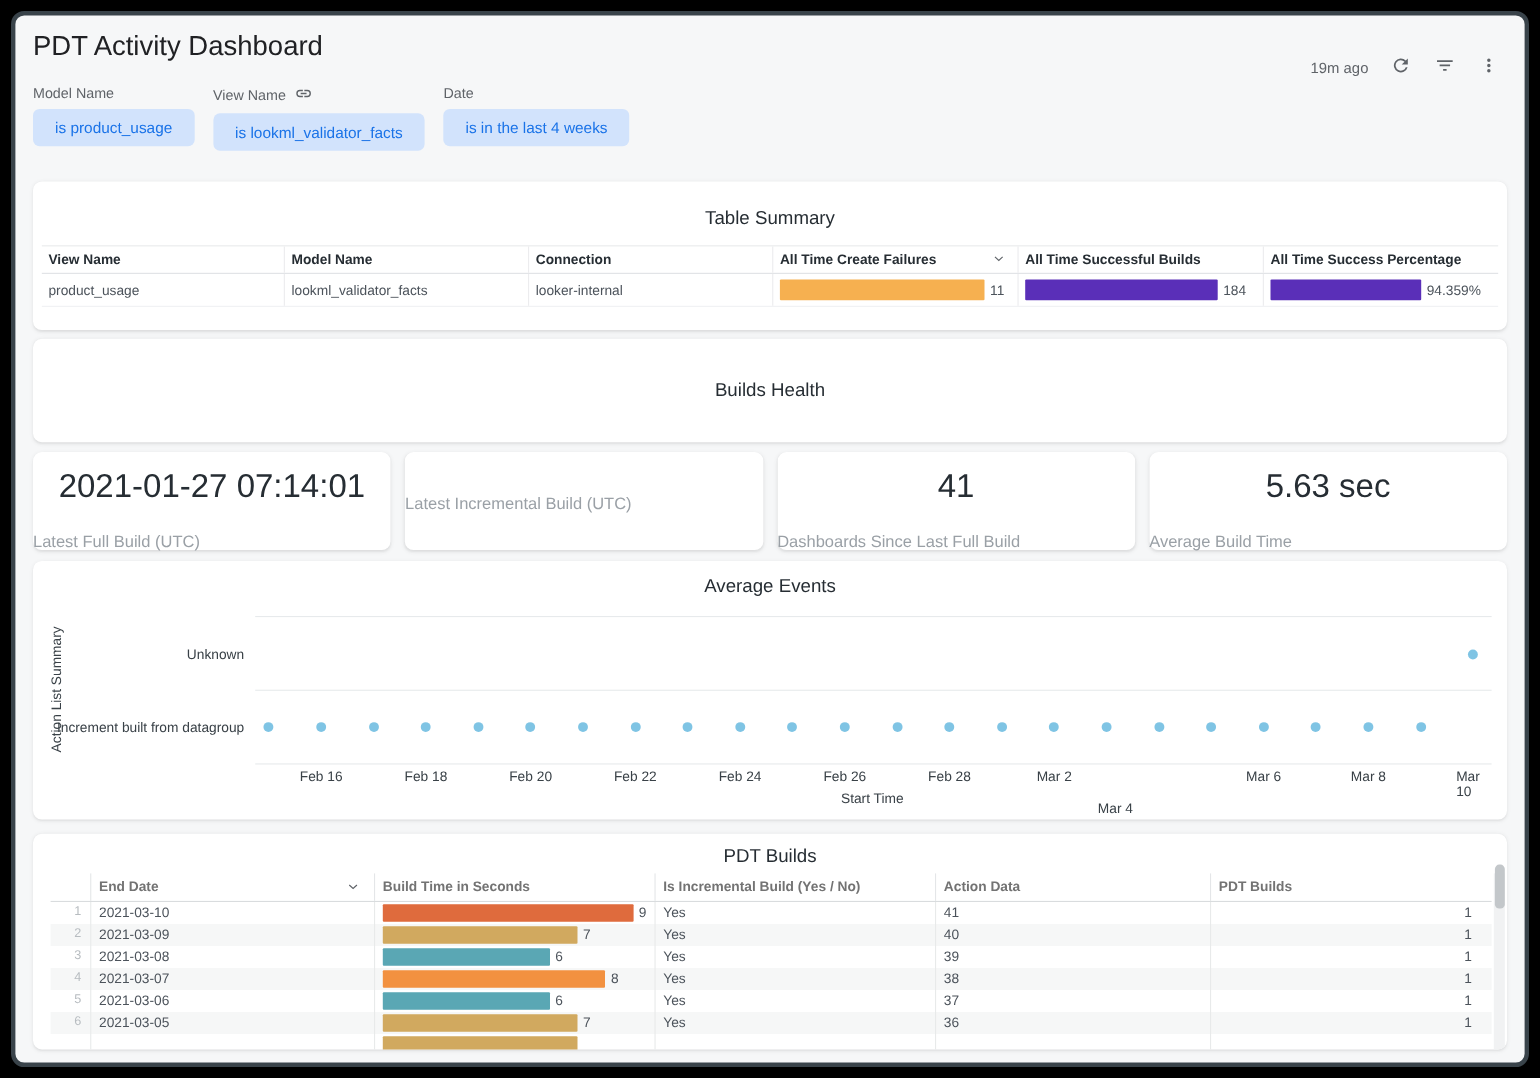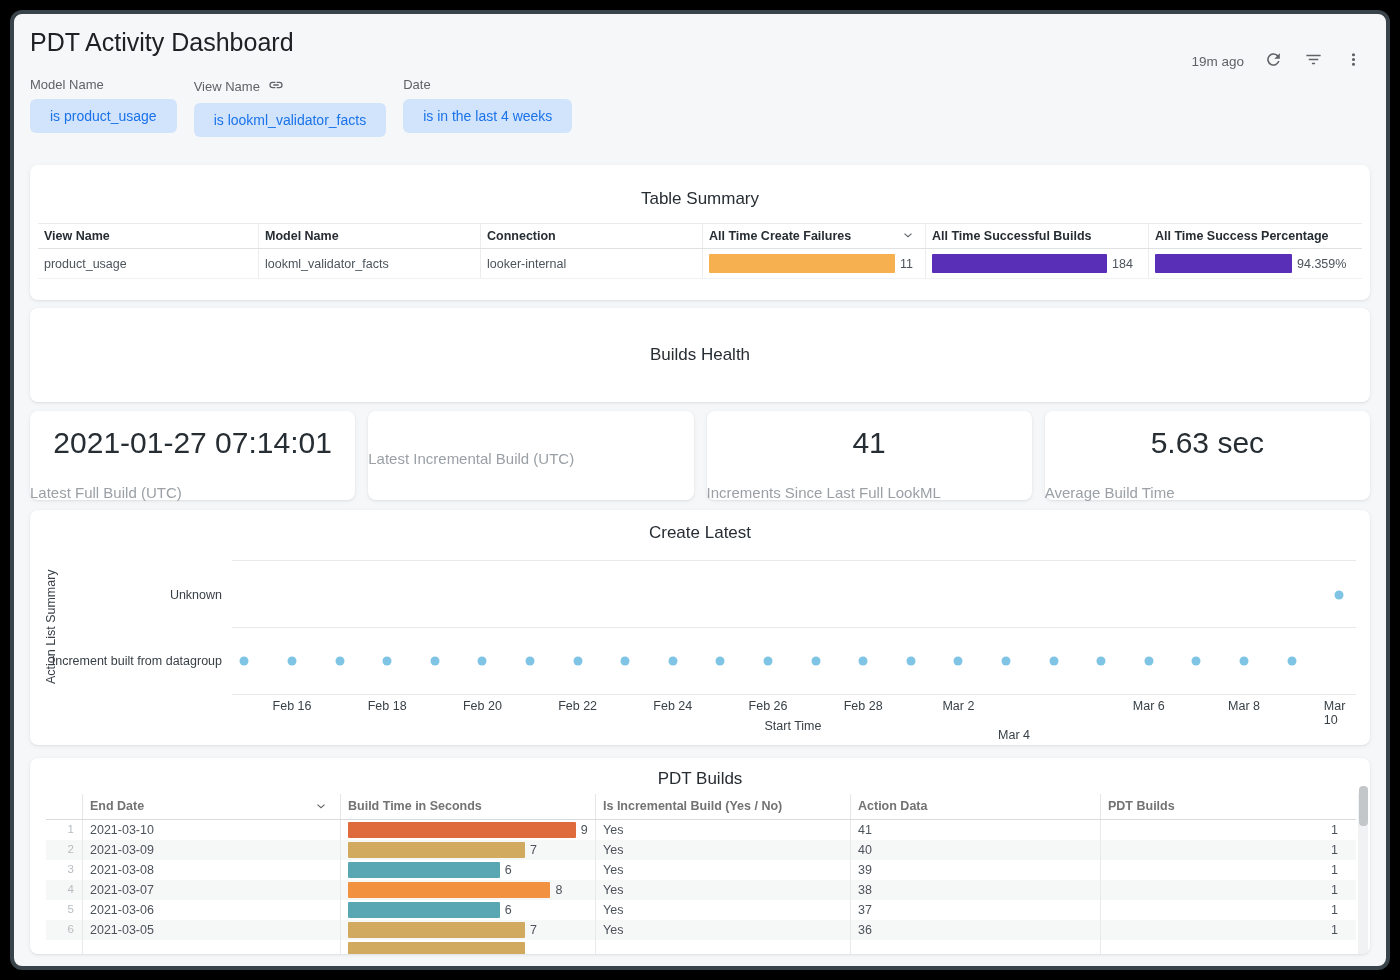--- a/index.html
+++ b/index.html
@@ -181,30 +181,30 @@
     <div class="kpi-row">
       <div class="card kpi-card">
         <div class="kpi-value">2021-01-27 07:14:01</div>
         <div class="kpi-label">Latest Full Build (UTC)</div>
       </div>
       <div class="card kpi-card">
         <div class="kpi-label">Latest Incremental Build (UTC)</div>
       </div>
       <div class="card kpi-card">
         <div class="kpi-value">41</div>
-        <div class="kpi-label">Increments Since Last Full LookML</div>
+        <div class="kpi-label">Dashboards Since Last Full Build</div>
       </div>
       <div class="card kpi-card">
         <div class="kpi-value">5.63 sec</div>
         <div class="kpi-label">Average Build Time</div>
       </div>
     </div>
 
     <div class="card ce-card">
-      <div class="card-title ce-title">Create Latest</div>
+      <div class="card-title ce-title">Average Events</div>
       <div class="y-title">Action List Summary</div>
       <div class="gridline" style="top:50px"></div>
       <div class="gridline" style="top:117px"></div>
       <div class="gridline" style="top:184px"></div>
       <div class="cat-label" style="top:85px">Unknown</div>
       <div class="cat-label" style="top:151px">Increment built from datagroup</div>
       <div id="ce-plot"></div>
       <div class="x-title" style="left:763px">Start Time</div>
     <div class="xtick" style="left: 262px;">Feb 16</div>
         <div class="xtick" style="left: 357.2px;">Feb 18</div>

